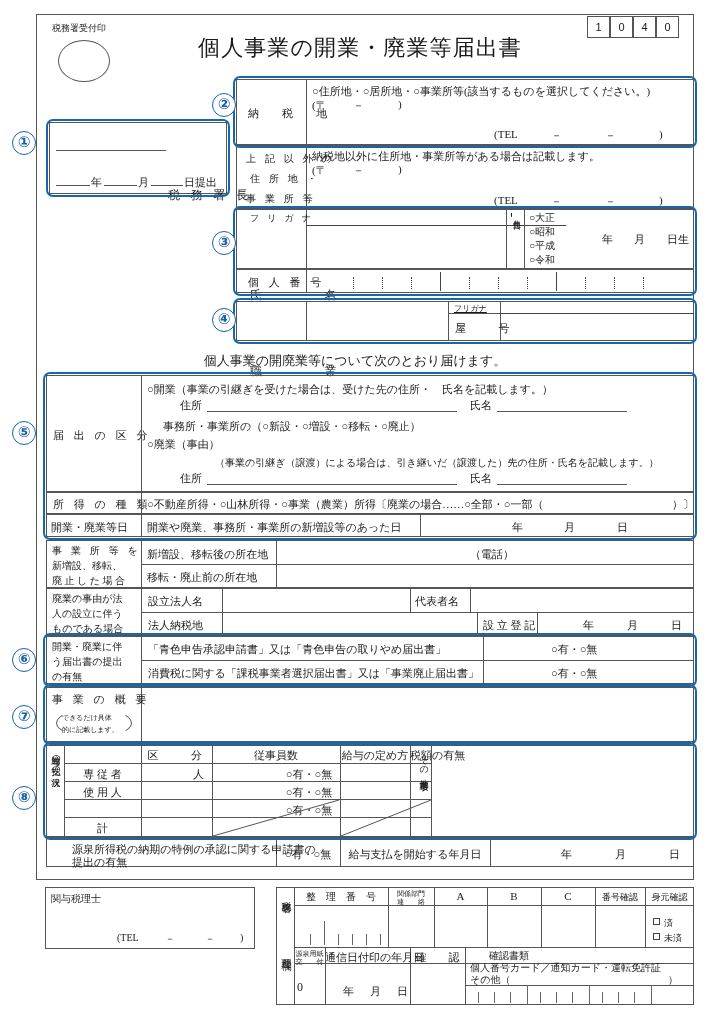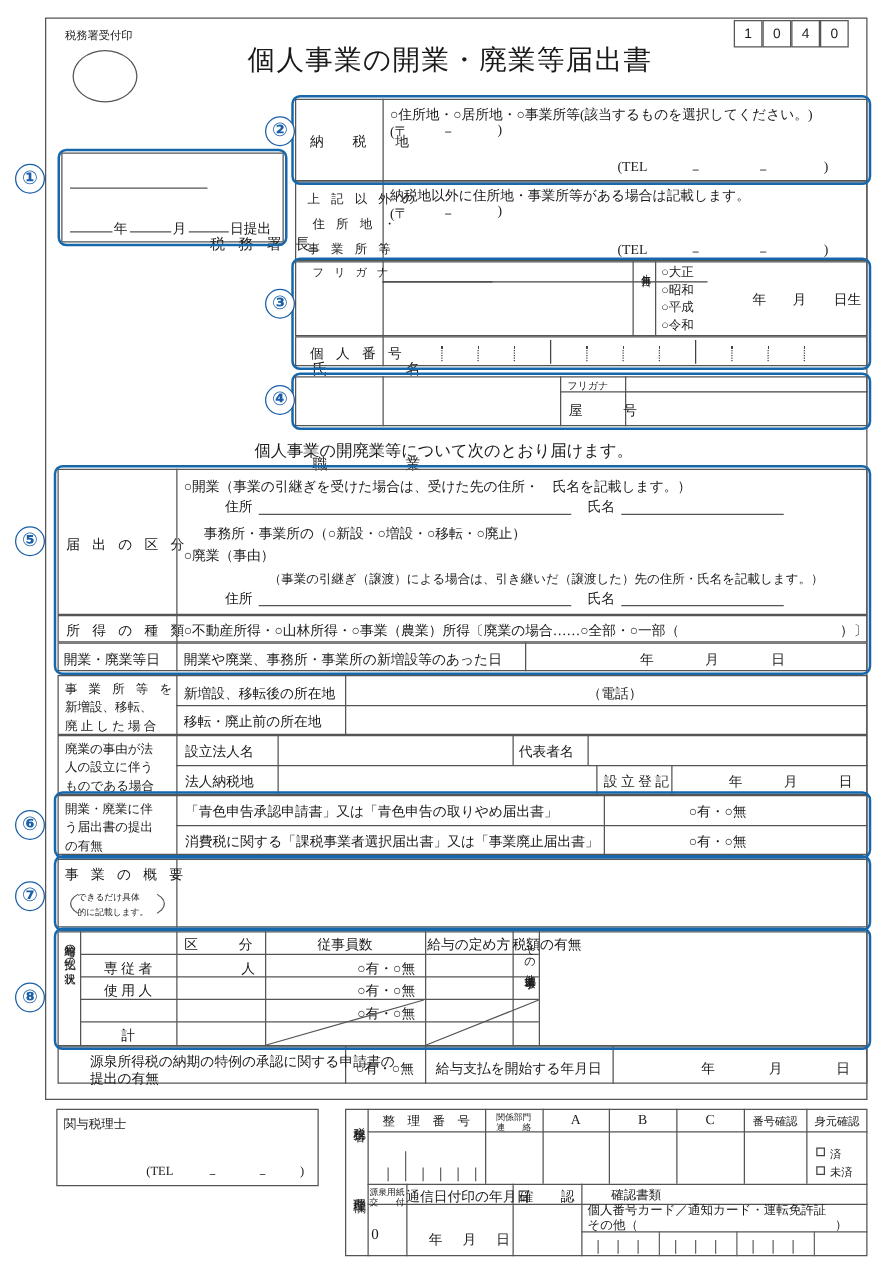--- a/index.html
+++ b/index.html
@@ -41,21 +41,21 @@
 
   .sp2 { letter-spacing:.32em; }
   .sp3 { letter-spacing:.55em; }
 
   .vert {
     writing-mode: vertical-rl; text-orientation: upright;
     letter-spacing: .12em;
   }
 
   .f7 { font-size:7px; }
-  .f8 { font-size:8px; }
+  .f8 { font-size:8px;text-decoration:underline; }
   .f9 { font-size:9px; }
   .f10 { font-size:10px; }
   .f11 { font-size:11px; }
   .f12 { font-size:12px;margin-top:48px; }
   .f13 { font-size:13px; }
 
   .ctr { text-align:center; }
 
   
   #doc-title {

